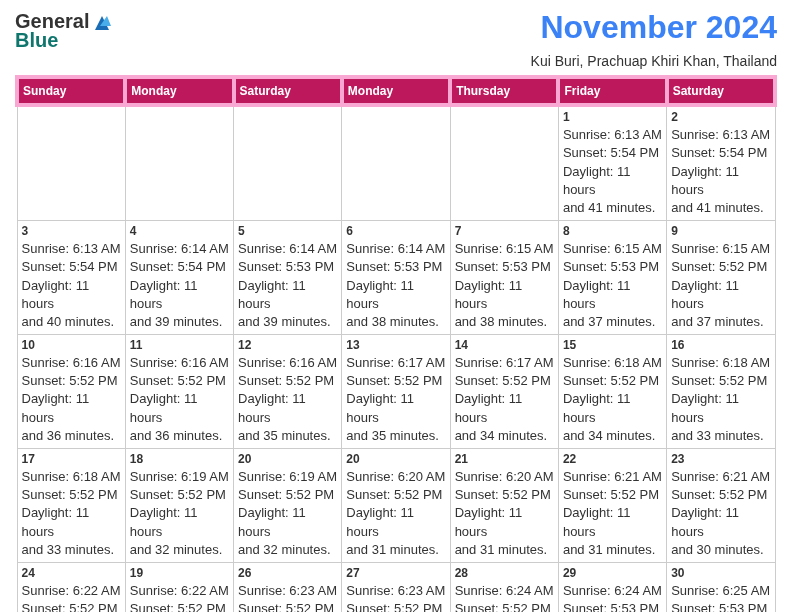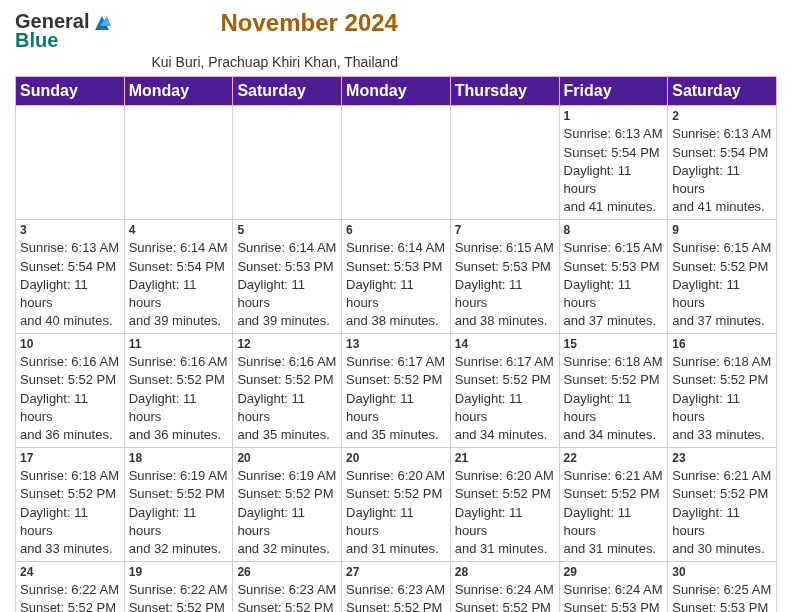--- a/index.html
+++ b/index.html
@@ -11,55 +11,55 @@
       overflow: hidden;
     }
     .page {
       width: 792px;
       background: #fff;
       padding: 10px 15px 10px 15px;
     }
     .header {
       display: flex;
       align-items: flex-start;
+      justify-content: space-between;
       margin-bottom: 6px;
-      gap: 38px;
     }
     .logo {
       display: flex;
       flex-direction: column;
       align-items: flex-start;
     }
     .title-section {
       text-align: right;
     }
     .month-title {
-      font-size: 24px;
+      font-size: 32px;
       font-weight: bold;
-      color: #a16207;
+      color: #3b82f6;
       line-height: 1.1;
     }
     .location-title {
       font-size: 14px;
       color: #333;
-      margin-top: 18px;
+      margin-top: 8px;
     }
     .calendar-table {
       width: 100%;
       border-collapse: collapse;
       table-layout: fixed;
     }
     .calendar-table th {
-      background-color: #4c1d95;
+      background-color: #be185d;
       color: #fff;
-      font-size: 16px;
+      font-size: 12px;
       font-weight: bold;
       padding: 5px 4px;
       text-align: left;
-      border: 1px solid #f9a8d4;
+      border: 4px solid #f9a8d4;
     }
     .calendar-table td {
       border: 1px solid #ccc;
       vertical-align: top;
       padding: 3px 4px;
       height: 88px;
       font-size: 10px;
       color: #333;
       background: #fff;
     }

